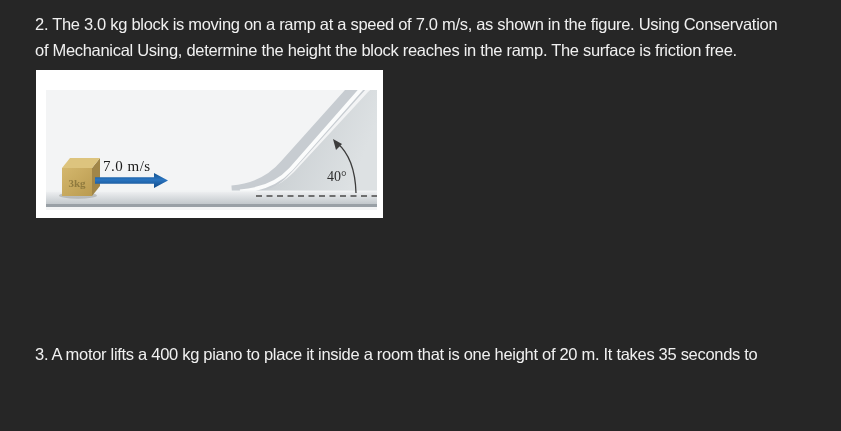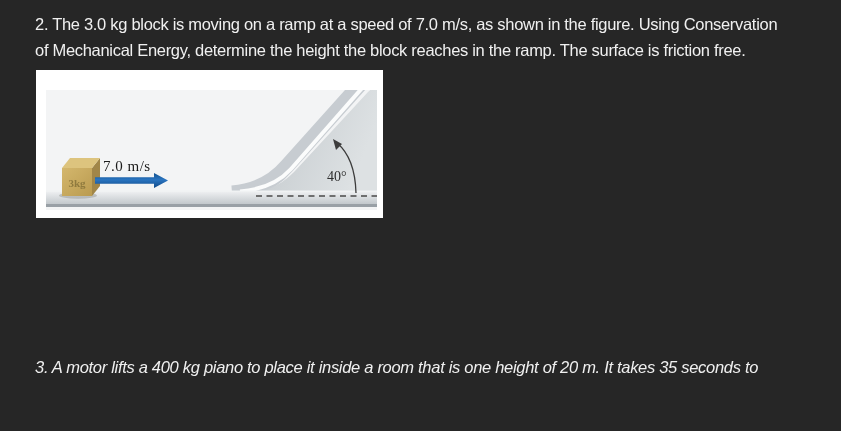--- a/index.html
+++ b/index.html
@@ -13,40 +13,40 @@
   .stage{position:absolute;inset:0;background:#262626;padding-left:16px;}
   .problem{
     position:absolute;left:35px;
     color:#f0f0f0;
     font-size:16.5px;
     letter-spacing:-0.3px;
     line-height:26px;
     white-space:nowrap;
   }
   #problem2{top:11px;}
-  #problem3{top:354px;font-style:italic;}
+  #problem3{top:341px;}
   .figure-panel{
     position:absolute;left:36px;top:70px;
     width:347px;height:148px;
     background:#ffffff;
   }
   .figure-photo{
     position:absolute;left:10px;top:20px;
     width:331px;height:120px;
   }
   svg text{font-family:"Liberation Serif", serif;}
 </style>
 </head>
 <body>
 
 <div class="stage">
 
   <div class="problem" id="problem2">
     <div>2. The 3.0 kg block is moving on a ramp at a speed of 7.0 m/s, as shown in the figure. Using Conservation</div>
-    <div>of Mechanical Energy, determine the height the block reaches in the ramp. The surface is friction free.</div>
+    <div>of Mechanical Using, determine the height the block reaches in the ramp. The surface is friction free.</div>
   </div>
 
   <div class="figure-panel">
     <div class="figure-photo">
       <svg width="331" height="120" viewBox="0 0 331 120">
         <defs>
           <linearGradient id="gradWedge" x1="0" y1="0" x2="1" y2="0.35">
             <stop offset="0" stop-color="#bfc5c9"></stop>
             <stop offset="1" stop-color="#dde1e3"></stop>
           </linearGradient>

